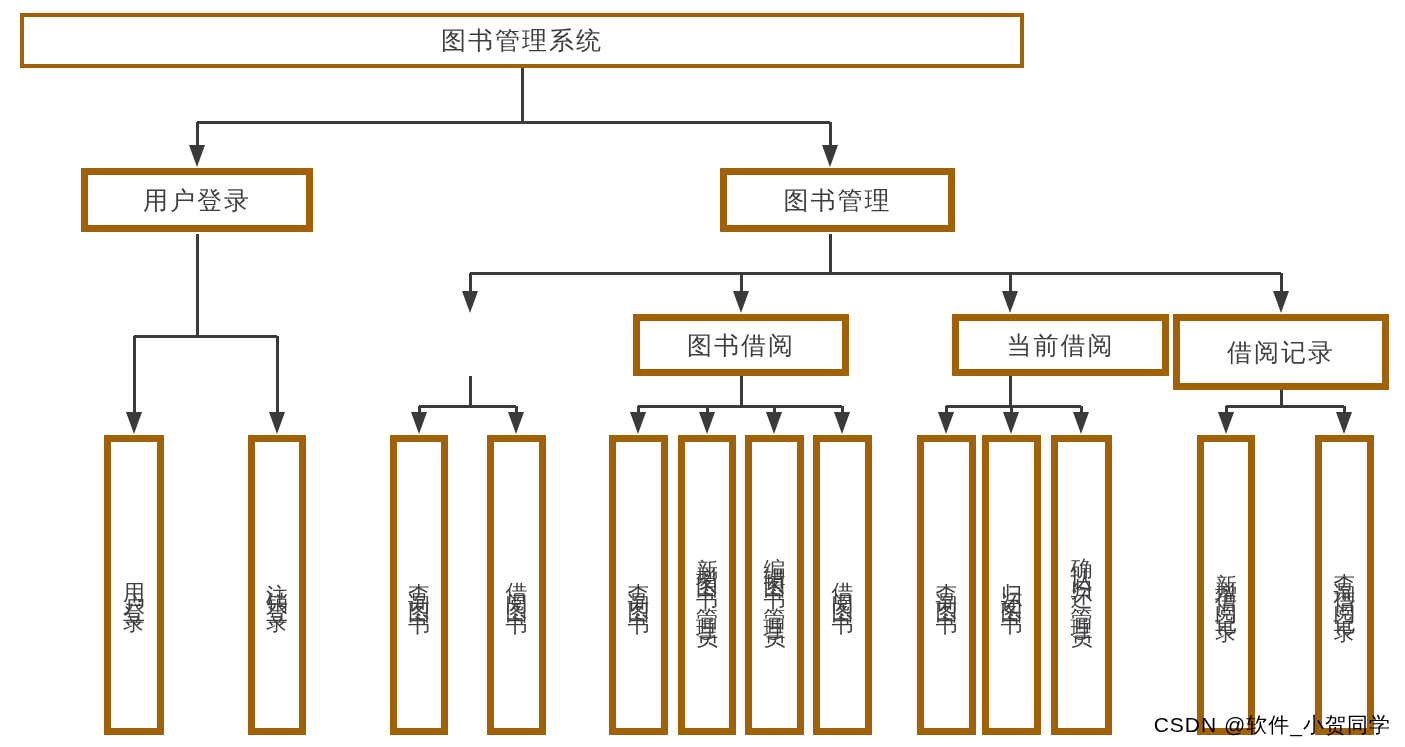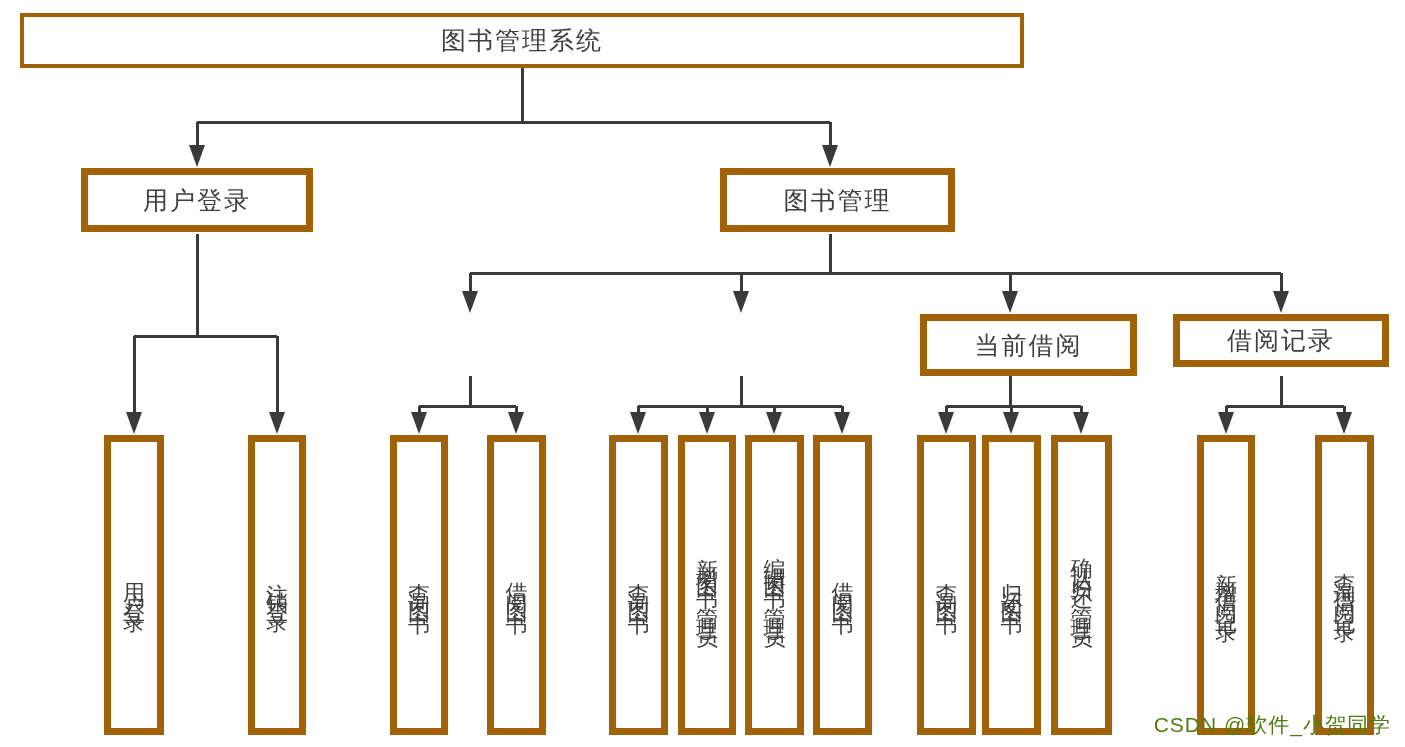--- a/index.html
+++ b/index.html
@@ -29,21 +29,21 @@
     text-orientation:mixed;
     font-size:22px;
     letter-spacing:10px;
     line-height:1;
   }
   .watermark{
     position:absolute;
     top:711px;right:14px;
     font-size:21px;
     letter-spacing:1px;
-    color:#4d7c0f;
+    color:#000000;
     white-space:nowrap;
   }
 </style>
 </head>
 <body>
 
 <div class="canvas">
 
   <svg class="connectors" viewBox="0 0 1405 747" xmlns="http://www.w3.org/2000/svg">
 
@@ -93,22 +93,23 @@
       <polygon points="1218,412 1234,412 1226,434" stroke="none"></polygon>
       <polygon points="1336,412 1352,412 1344,434" stroke="none"></polygon>
     </g>
   </svg>
 
   <div class="node h root" style="left:20px;top:13px;width:1004px;height:55px;">图书管理系统</div>
 
   <div class="node h" style="left:81px;top:168px;width:232px;height:64px;">用户登录</div>
   <div class="node h" style="left:712px;top:168px;width:235px;height:64px;margin-left:8px;">图书管理</div>
 
-  <div class="node h" style="left:920px;top:314px;width:217px;height:62px;">当前借阅</div>
-  <div class="node h" style="left:1173px;top:314px;width:216px;height:53px;">借阅记录</div>
+  <div class="node h" style="left:633px;top:314px;width:216px;height:62px;">图书借阅</div>
+  <div class="node h" style="left:952px;top:314px;width:217px;height:62px;">当前借阅</div>
+  <div class="node h" style="left:1173px;top:314px;width:216px;height:76px;">借阅记录</div>
 
   <div class="node v" style="left:104px;top:435px;width:60px;height:300px;">用户登录</div>
   <div class="node v" style="left:248px;top:435px;width:58px;height:300px;">注销登录</div>
 
   <div class="node v" style="left:390px;top:435px;width:58px;height:300px;">查询图书</div>
   <div class="node v" style="left:487px;top:435px;width:59px;height:300px;">借阅图书</div>
 
   <div class="node v" style="left:609px;top:435px;width:59px;height:300px;">查询图书</div>
   <div class="node v" style="left:678px;top:435px;width:58px;height:300px;">新增图书（管理员）</div>
   <div class="node v" style="left:745px;top:435px;width:59px;height:300px;">编辑图书（管理员）</div>

